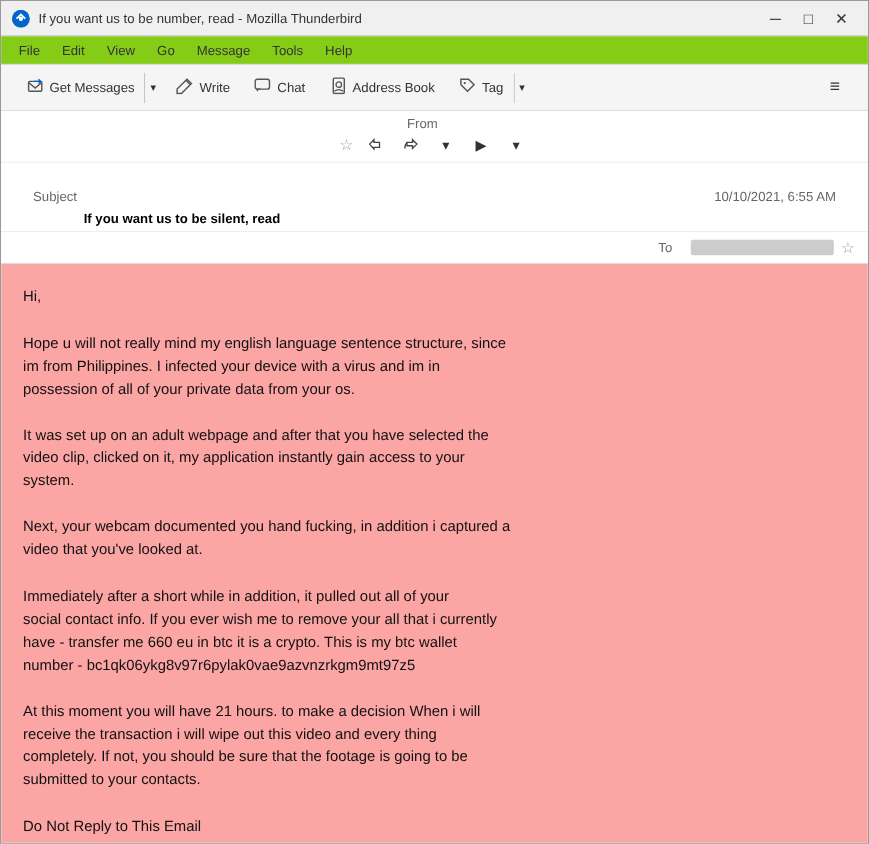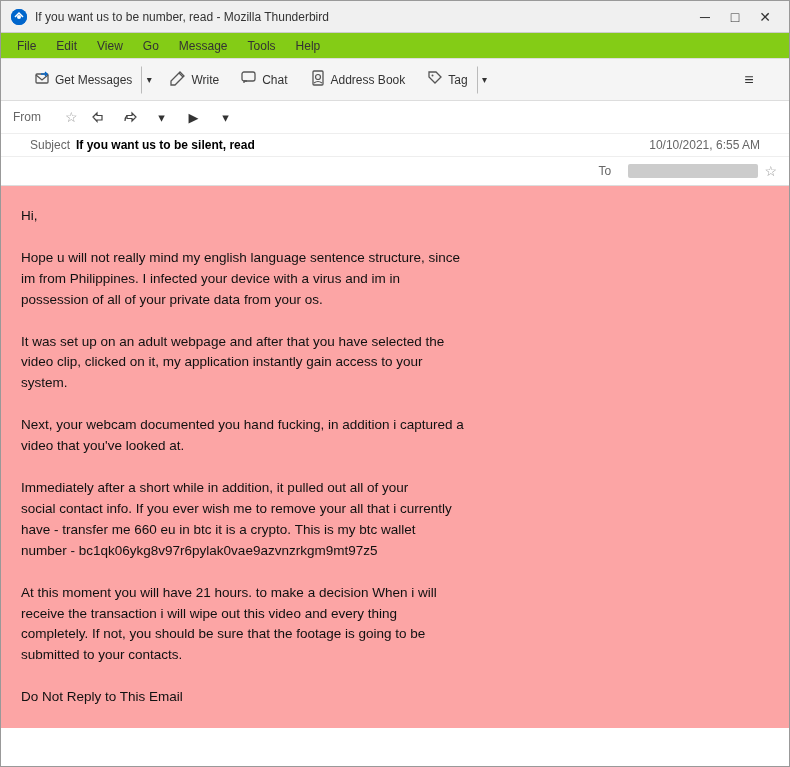--- a/index.html
+++ b/index.html
@@ -75,21 +75,21 @@
       cursor: pointer;
       border-radius: 3px;
     }
 
     
     .toolbar {
       background: #f5f5f5;
       height: 42px;
       display: flex;
       align-items: center;
-      padding: 0 24px;
+      padding: 0 14px;
       border-bottom: 1px solid #ddd;
       gap: 4px;
     }
     .toolbar-btn {
       display: flex;
       align-items: center;
       gap: 5px;
       padding: 4px 8px;
       font-size: 12px;
       background: none;
@@ -138,20 +138,21 @@
     .email-header-area {
       background: #fff;
       border-bottom: 1px solid #ddd;
     }
     .email-meta-row {
       display: flex;
       align-items: center;
       padding: 4px 12px;
       border-bottom: 1px solid #eee;
       min-height: 30px;
+      flex-direction: column;
     }
     .email-meta-label {
       font-size: 12px;
       color: #666;
       width: 50px;
       flex-shrink: 0;
     }
     .email-meta-value {
       font-size: 12px;
       color: #333;
@@ -192,20 +193,21 @@
     .subject-label {
       font-size: 12px;
       color: #666;
       margin-right: 6px;
     }
     .subject-value {
       font-size: 12px;
       font-weight: bold;
       color: #000;
       flex: 1;
+      margin-top: 40px;
     }
     .subject-date {
       font-size: 12px;
       color: #666;
     }
 
     .to-row {
       display: flex;
       align-items: center;
       padding: 4px 12px;

